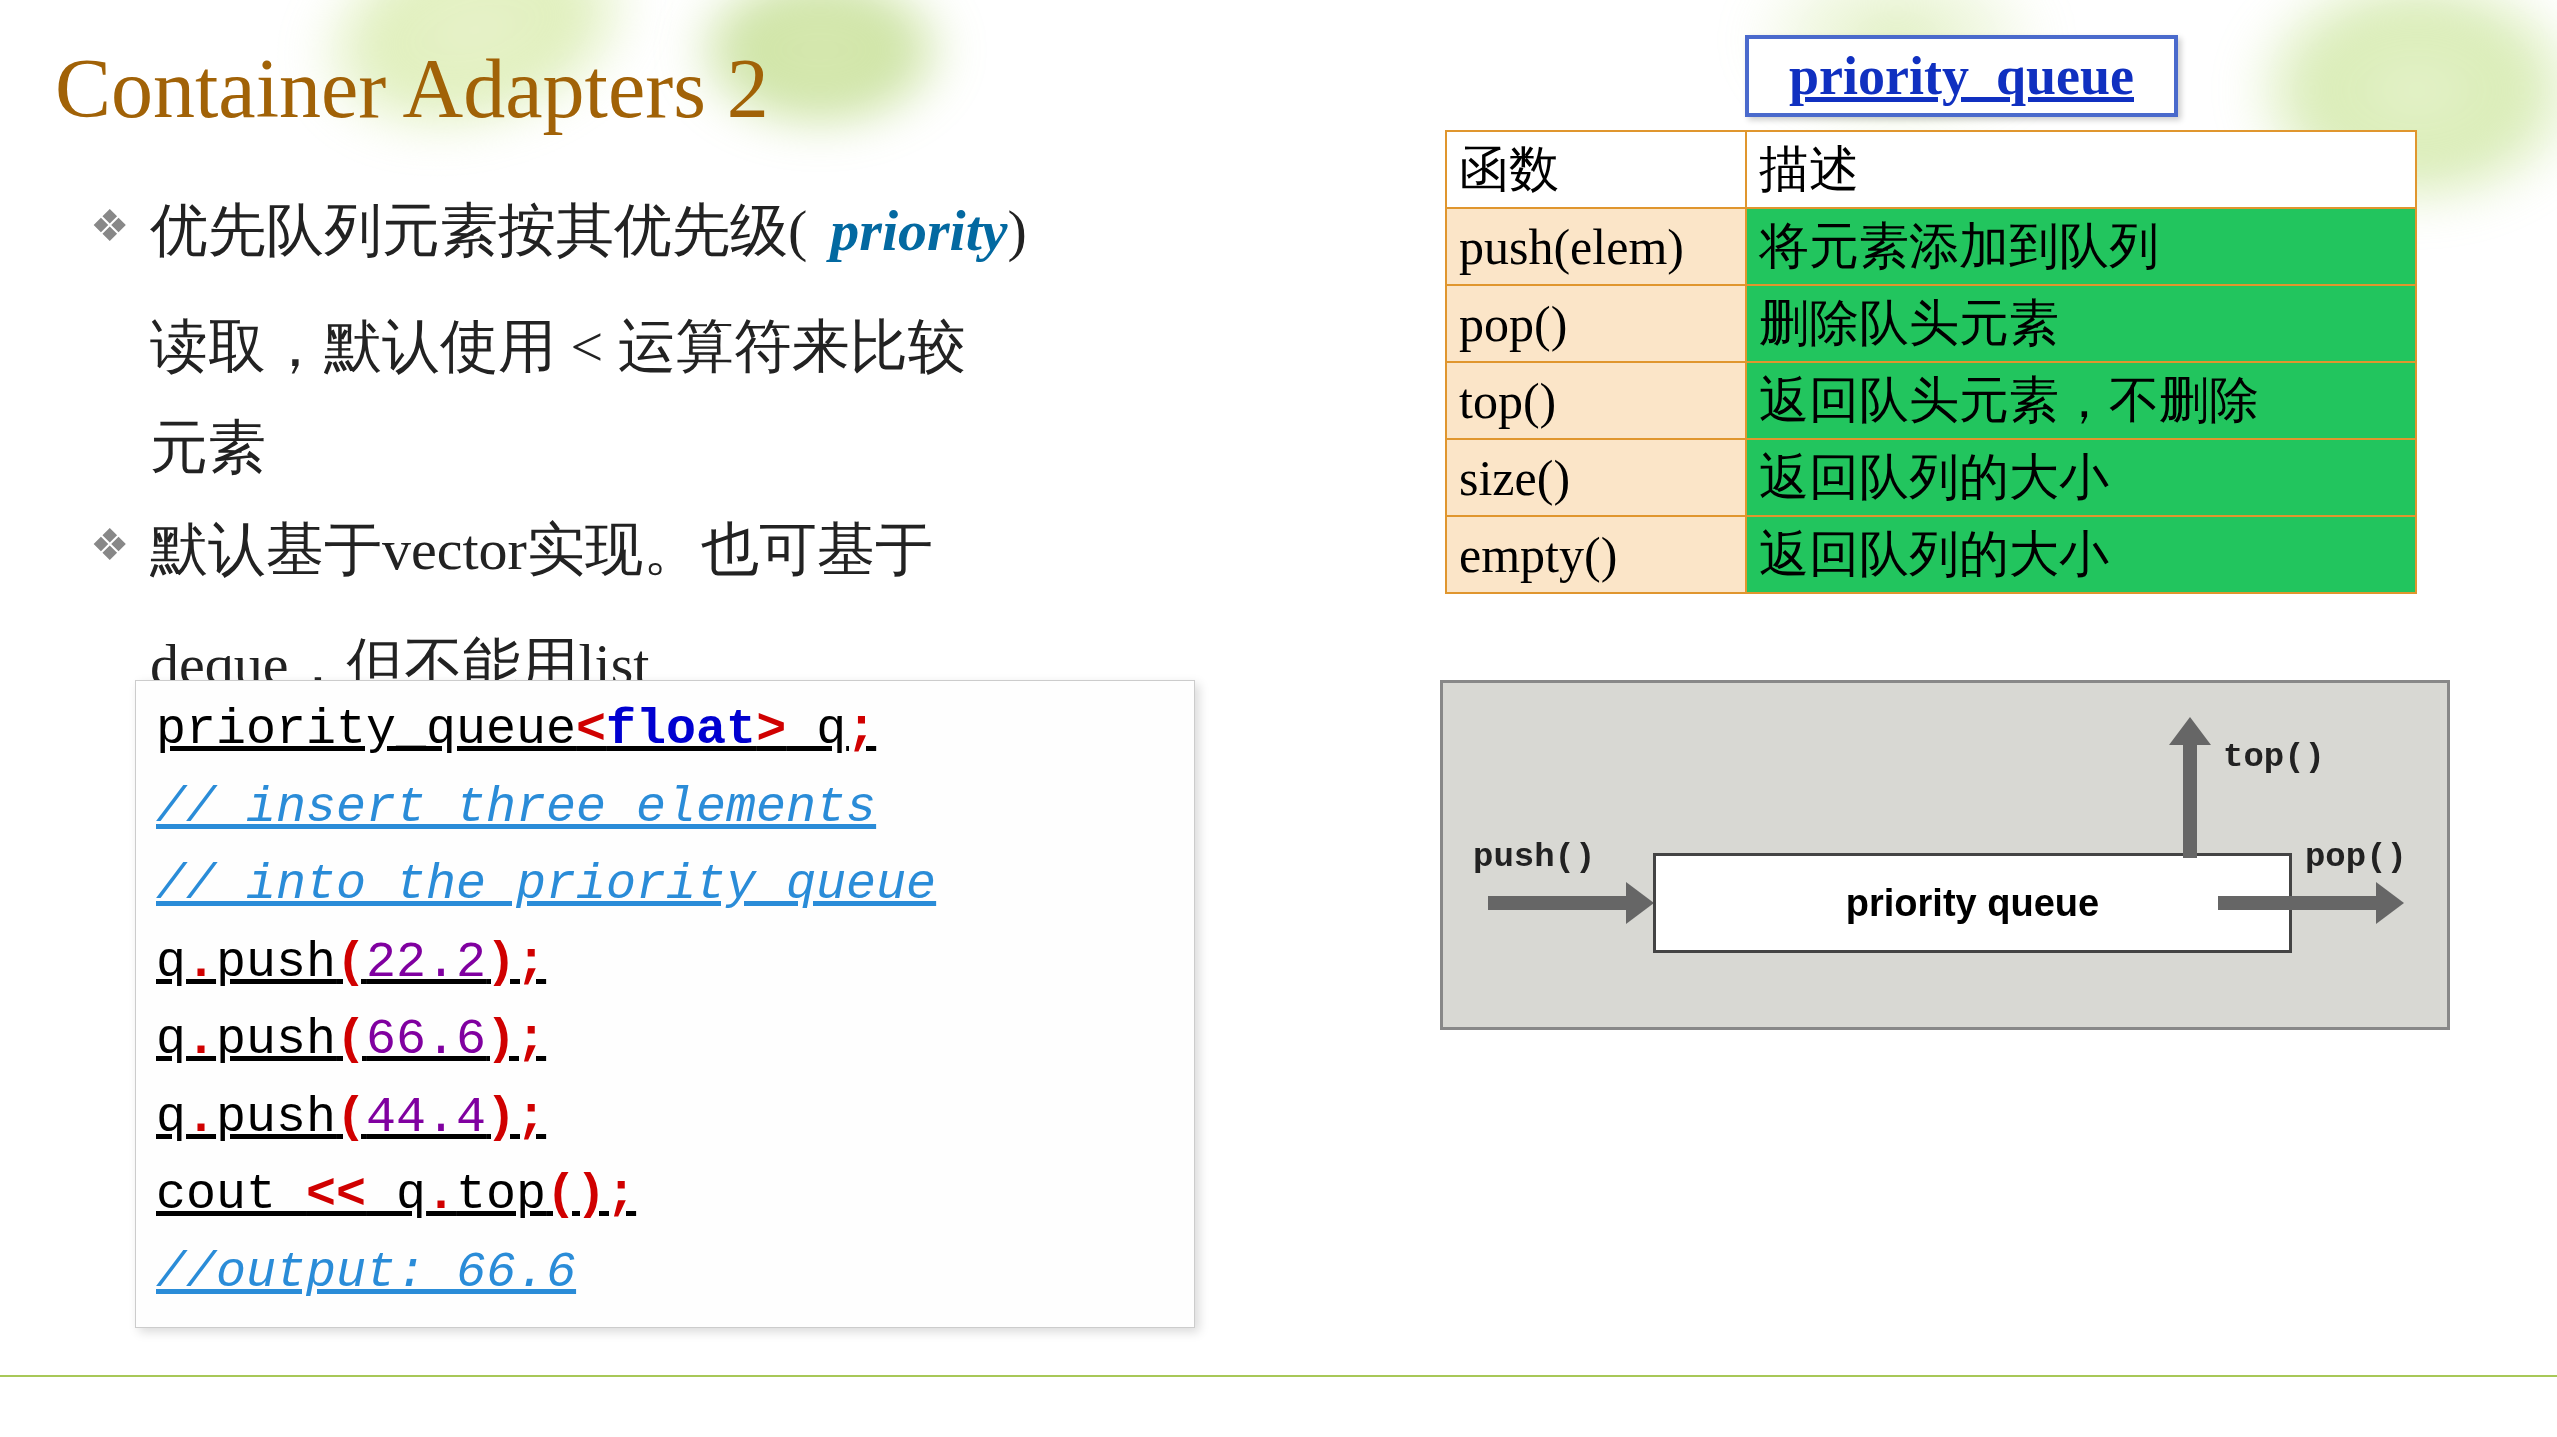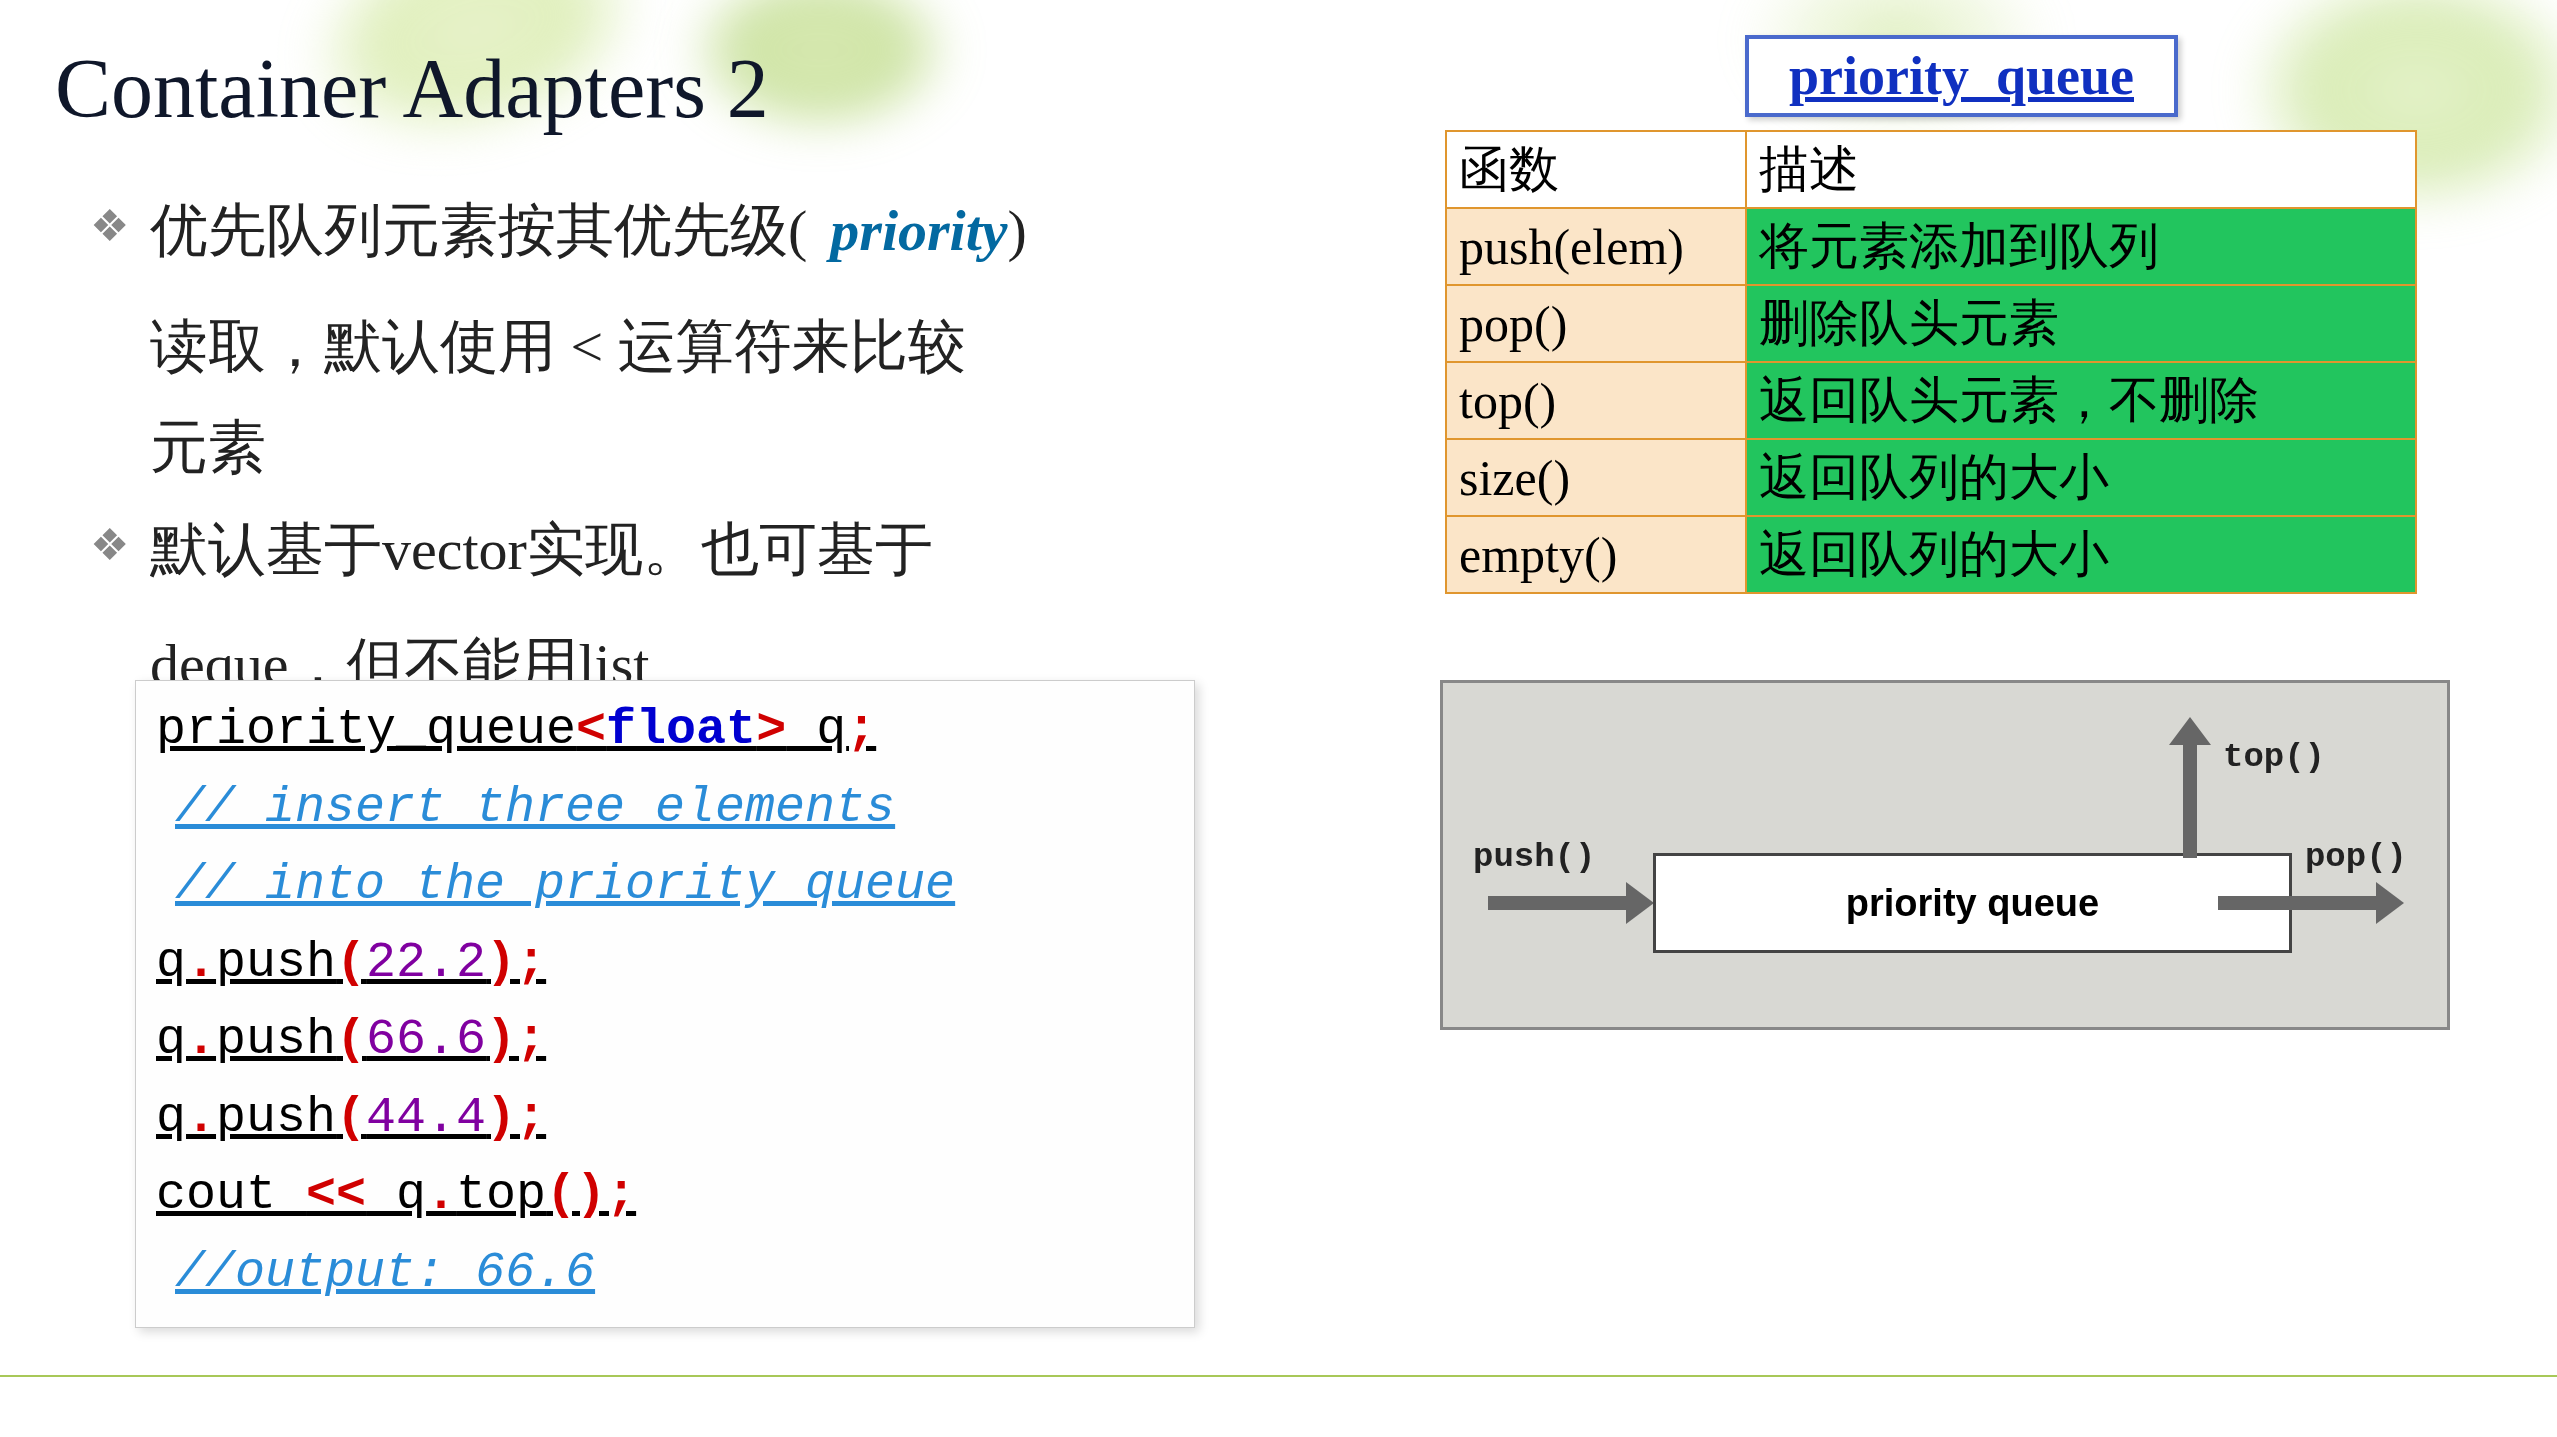--- a/index.html
+++ b/index.html
@@ -19,21 +19,21 @@
     }
     .leaf1 { top: -80px; left: 300px; width: 350px; height: 220px; background: radial-gradient(ellipse, #d4e89a 0%, #c0df7a 40%, transparent 70%); transform: rotate(-15deg); }
     .leaf2 { top: -40px; left: 680px; width: 280px; height: 180px; background: radial-gradient(ellipse, #b5d66c 0%, #9cc84a 40%, transparent 70%); }
     .leaf3 { top: -60px; right: 500px; width: 320px; height: 200px; background: radial-gradient(ellipse, #c2e084 0%, transparent 70%); }
     .leaf4 { top: -40px; right: -40px; width: 360px; height: 260px; background: radial-gradient(ellipse, #cce896 0%, #b3d96e 40%, transparent 70%); }
     .title {
       position: absolute;
       top: 40px;
       left: 55px;
       font-size: 84px;
-      color: #0f172a;
+      color: #a16207;
       font-weight: 400;
     }
     .bullets {
       position: absolute;
       top: 180px;
       left: 90px;
       width: 1180px;
       font-size: 58px;
       color: #222;
       font-family: "KaiTi", "STKaiti", "FangSong", serif;
@@ -64,21 +64,21 @@
       border: 1px solid #ccc;
       box-shadow: 4px 4px 10px rgba(0,0,0,0.15);
       padding: 10px 20px 16px 20px;
       font-family: "Consolas", "Courier New", monospace;
       font-size: 50px;
       line-height: 1.55;
     }
     .code-line { white-space: pre; text-decoration: underline; }
     .c-kw { color: #0000d0; font-weight: bold; }
     .c-red { color: #d00000; font-weight: bold; }
-    .c-comment { color: #2a8cd8; font-style: italic; margin-left: 19px; }
+    .c-comment { color: #2a8cd8; font-style: italic; }
     .c-num { color: #8000a0; }
     .c-dot { color: #d00000; font-weight: bold; }
     .c-black { color: #000; }
 
     .table-title-box {
       position: absolute;
       top: 35px;
       left: 1745px;
       padding: 6px 40px;
       border: 4px solid #4a6acc;

